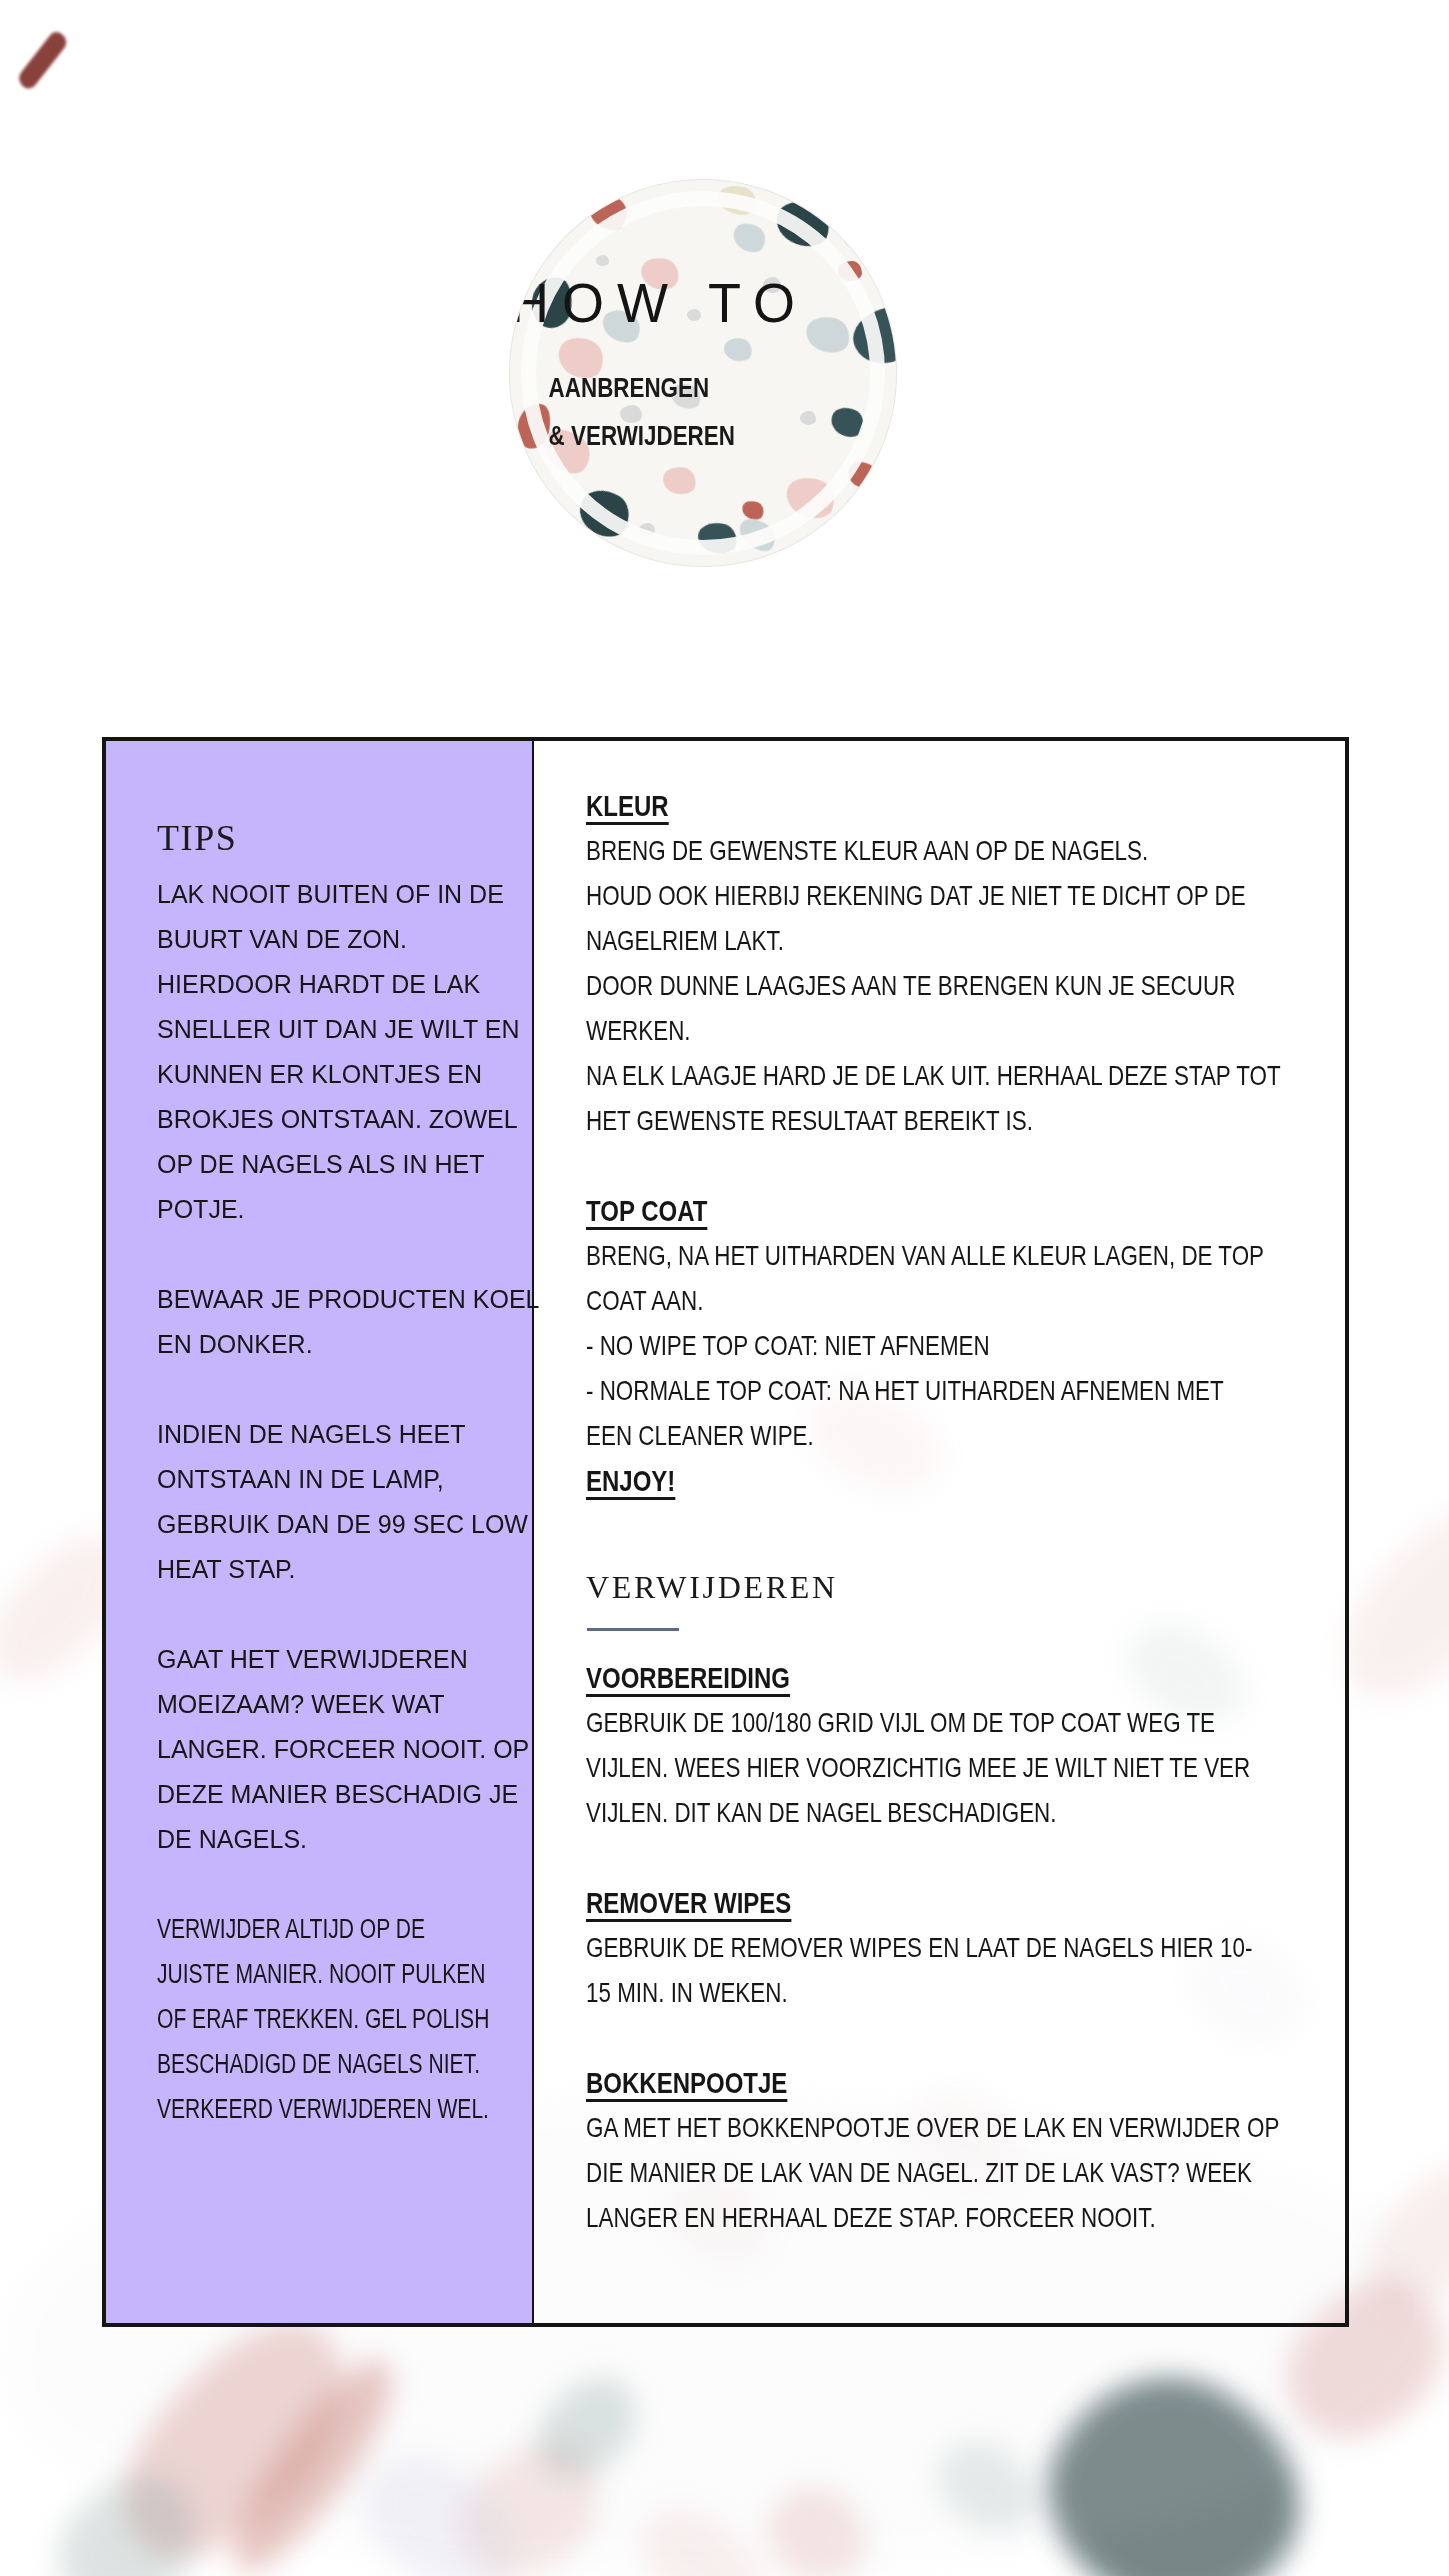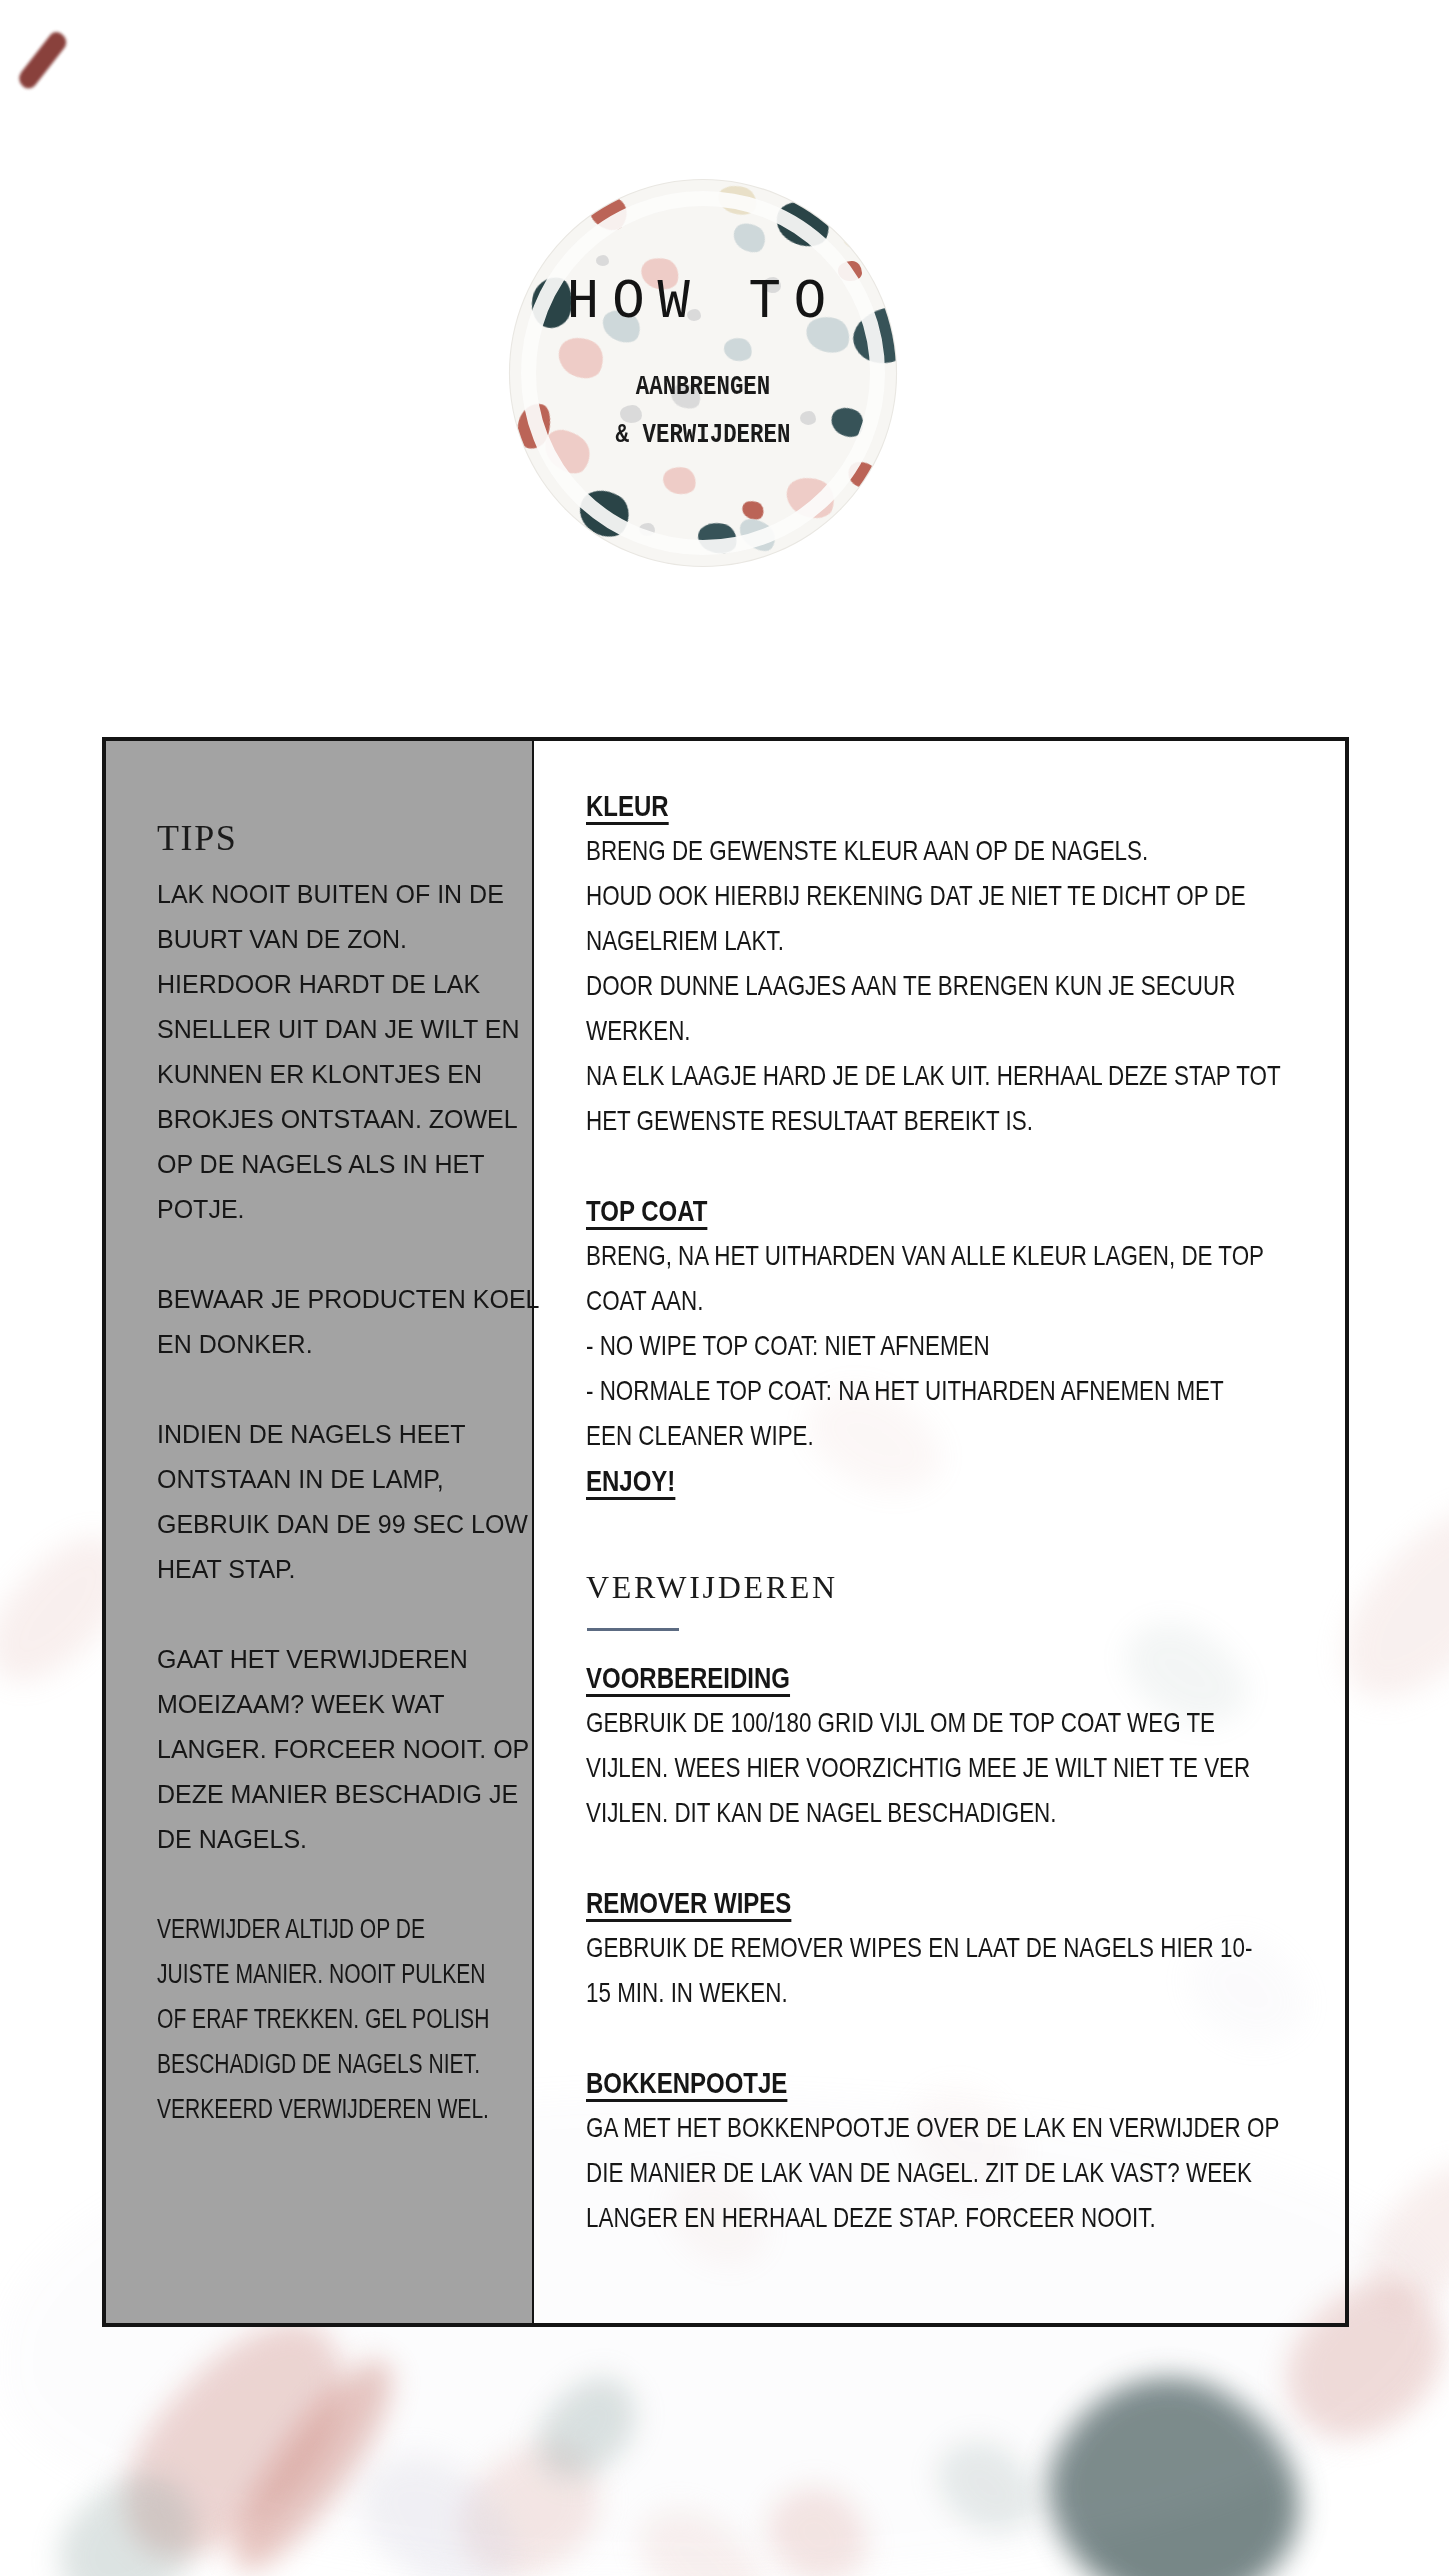--- a/index.html
+++ b/index.html
@@ -8,30 +8,30 @@
   .layer{position:absolute;inset:0;}
   #texture{z-index:0;}
   .blob{position:absolute;}
   .corner-dash{position:absolute;left:33px;top:28px;width:19.3px;height:65px;background:#7d2d28;
        border-radius:9.7px 11.8px 10.7px 13px;transform:rotate(38deg);filter:blur(1.6px);opacity:.9;z-index:0;}
   
   .logo{position:absolute;left:510px;top:180px;width:386px;height:386px;border-radius:50%;
         background:#f7f6f3;overflow:hidden;z-index:2;box-shadow:0 0 0 1.1px #e9e7e2;}
   .logo-ring{position:absolute;left:10.7px;top:10.7px;right:10.7px;bottom:10.7px;border-radius:50%;
         border:15px solid rgba(252,252,251,.92);}
-  .logo-text{position:absolute;inset:0;text-align:center;z-index:3;font-family:Liberation Mono, monospace;}
+  .logo-text{position:absolute;inset:0;text-align:left;z-index:3;}
   .logo-title{margin-top:91px;font-size:54px;font-weight:400;letter-spacing:13px;color:#141414;
         transform:scaleY(1.04);}
   .logo-sub{font-size:28px;font-weight:700;line-height:48px;color:#1a1a1a;
         transform:scaleX(0.8);transform-origin:50% 0;}
   .logo-sub.first{margin-top:31px;}
   
   .main-box{position:absolute;left:102px;top:737px;width:1247px;height:1590px;
         border:4.3px solid #141414;box-sizing:border-box;display:flex;z-index:1;background:transparent;}
-  .col-left{width:426px;flex:0 0 426px;background:#a3a3a3;box-sizing:border-box;
+  .col-left{width:426px;flex:0 0 426px;background:#c4b5fd;box-sizing:border-box;
         padding:75px 32px 0 51px;}
   .col-right{flex:1;border-left:2.7px solid #141414;box-sizing:border-box;
         padding:42px 46px 0 52px;}
   .serif-heading{font-family:"Liberation Serif",serif;font-weight:400;margin:0;color:#1b1b1b;}
   .tips-h{font-size:36px;letter-spacing:1.6px;line-height:45px;margin-bottom:10.7px;}
   .verw-h{font-size:32px;letter-spacing:2.7px;line-height:45px;margin-top:62px;}
   .para{font-size:25px;line-height:45px;}
   .para .line{white-space:nowrap;}
   .para + .para{margin-top:45px;}
   .cond{transform:scaleX(0.8);transform-origin:0 0;}

